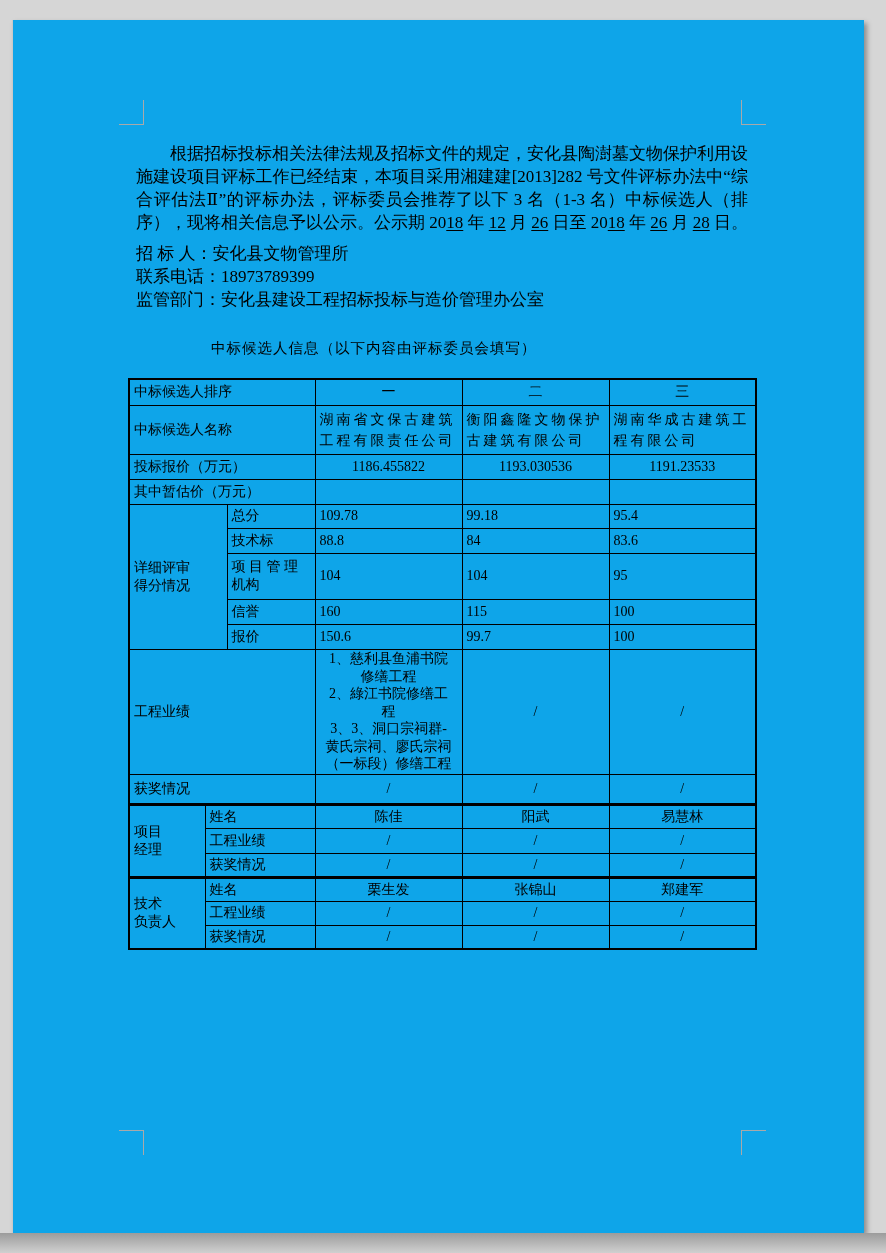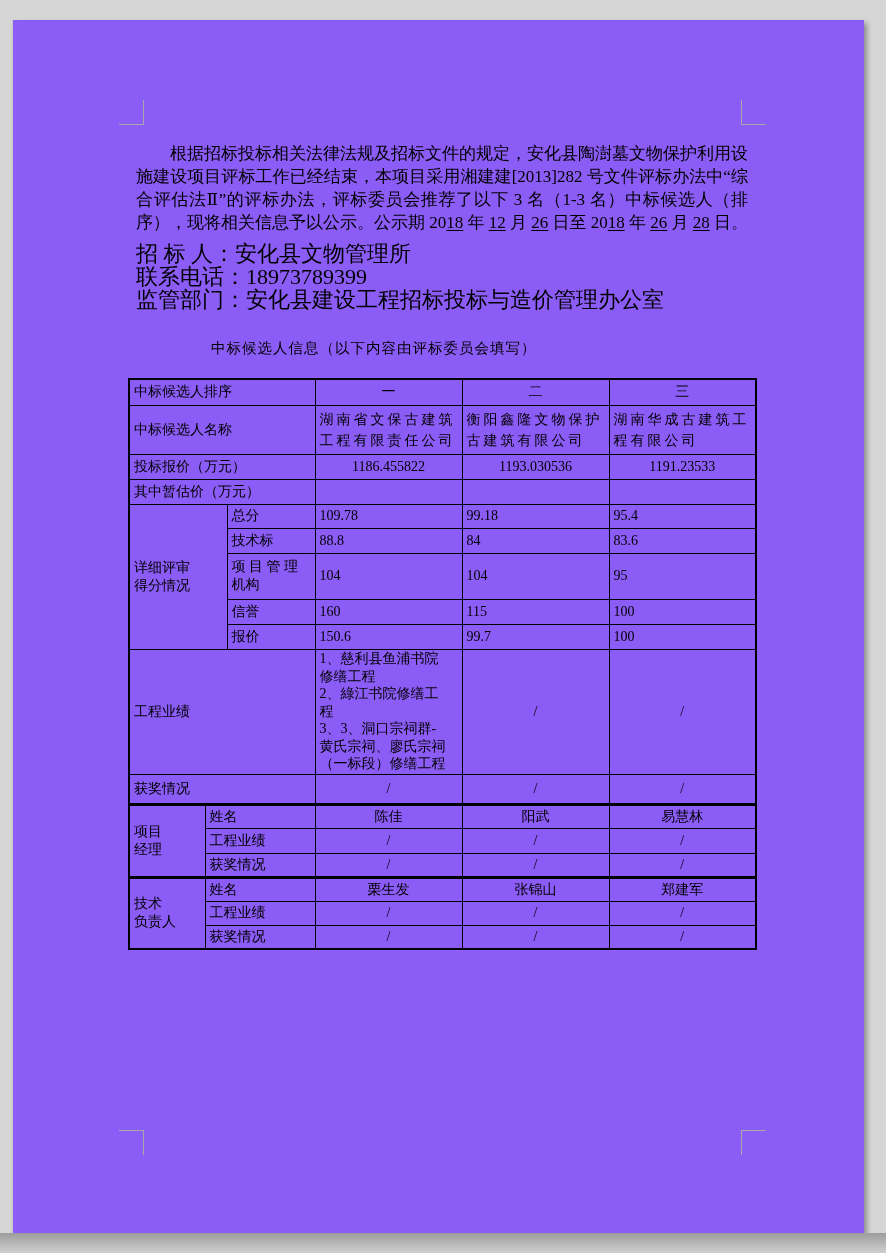--- a/index.html
+++ b/index.html
@@ -3,41 +3,41 @@
 <meta charset="utf-8">
 <style>
   html,body{margin:0;padding:0;}
   body{
     width:886px;height:1253px;position:relative;overflow:hidden;
     background:#d6d6d6;color:#000;
     font-family:"Liberation Serif","DejaVu Serif",serif;
   }
   .page{
     position:absolute;left:12px;top:20px;width:851px;height:1213px;
-    background:#8b5cf6;border-left:1px solid #c9c9c9;
+    background:#0ea5e9;border-left:1px solid #c9c9c9;
     box-shadow:3px 3px 5px rgba(0,0,0,0.35);
   }
   .bottom-strip{
     position:absolute;left:0;top:1233px;width:886px;height:20px;
     background:linear-gradient(#9c9c9c,#d0d0d0);
   }
   .mark{position:absolute;width:24px;height:24px;border:0 solid #a9a9a9;}
   .mark.tl{left:106px;top:80px;border-right-width:1px;border-bottom-width:1px;}
   .mark.tr{left:728px;top:80px;border-left-width:1px;border-bottom-width:1px;}
   .mark.bl{left:106px;top:1110px;border-right-width:1px;border-top-width:1px;}
   .mark.br{left:728px;top:1110px;border-left-width:1px;border-top-width:1px;}
 
   .para{
     position:absolute;left:123px;top:105px;width:612px;
     font-size:17px;line-height:23px;text-align:justify;text-indent:2em;
   }
   .para u{text-underline-offset:2px;}
   .info{
     position:absolute;left:123px;top:222px;
-    font-size:22px;line-height:23px;
+    font-size:17px;line-height:23px;
   }
   .title{
     position:absolute;left:198px;top:318px;
     font-size:14.5px;line-height:20px;letter-spacing:1px;
   }
 
   table.bid{
     position:absolute;left:115px;top:358px;width:627px;
     border-collapse:collapse;table-layout:fixed;
     font-size:14px;line-height:18px;
@@ -46,21 +46,21 @@
   table.bid td{
     border:1px solid #000;padding:0 4px;vertical-align:middle;overflow:hidden;
   }
   table.bid tr.sep td{border-top:3px solid #000;}
   td.lbl{padding-left:8px;margin-left:16px;}
   td.sub{padding-left:8px;}
   td.c{text-align:center;padding:0 2px;}
   td.v{padding-left:7px;}
   td.ml{white-space:pre-line;}
   td.name{letter-spacing:3px;line-height:21px;padding:3px 5px;white-space:pre-line;}
-  td.works{line-height:17.5px;white-space:pre-line;padding:2px 3px;margin-left:6px;}
+  td.works{line-height:17.5px;text-align:center;white-space:pre-line;padding:2px 3px;margin-left:6px;}
 </style>
 </head>
 <body>
 
 <div class="page">
 
   <div class="mark tl"></div>
   <div class="mark tr"></div>
   <div class="mark bl"></div>
   <div class="mark br"></div>

